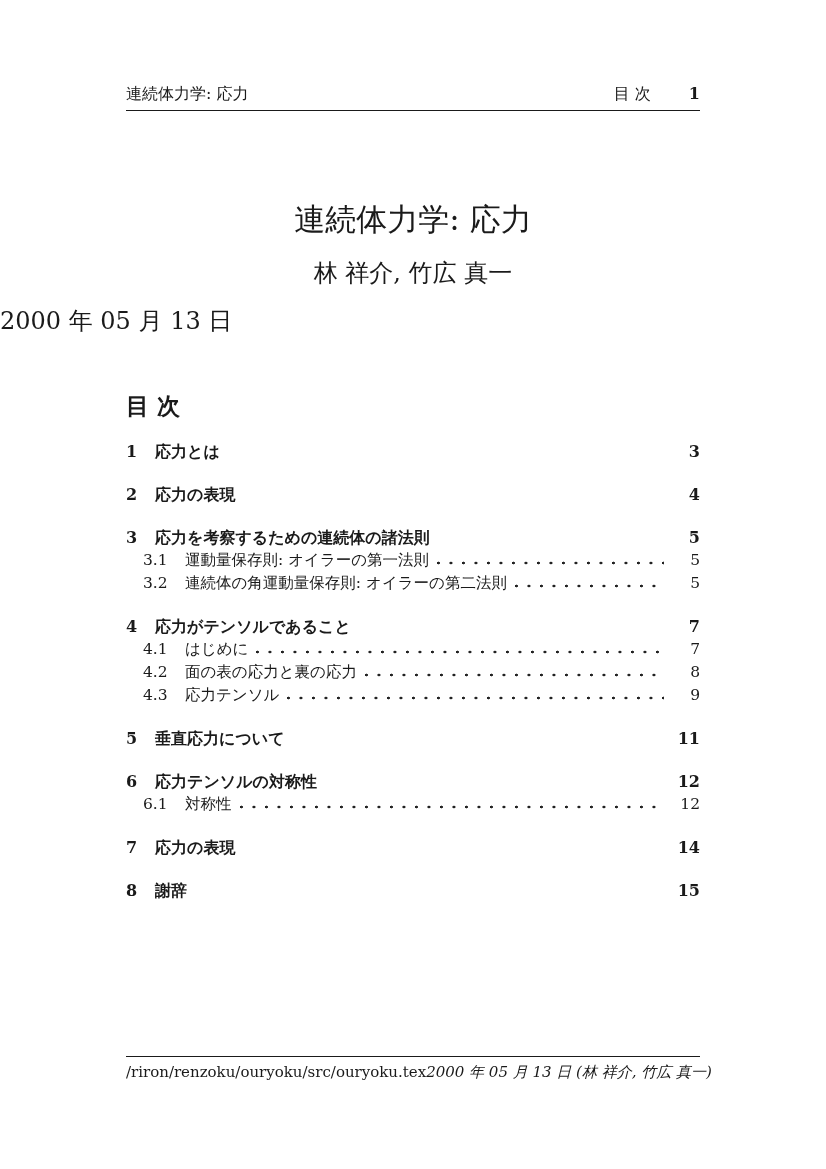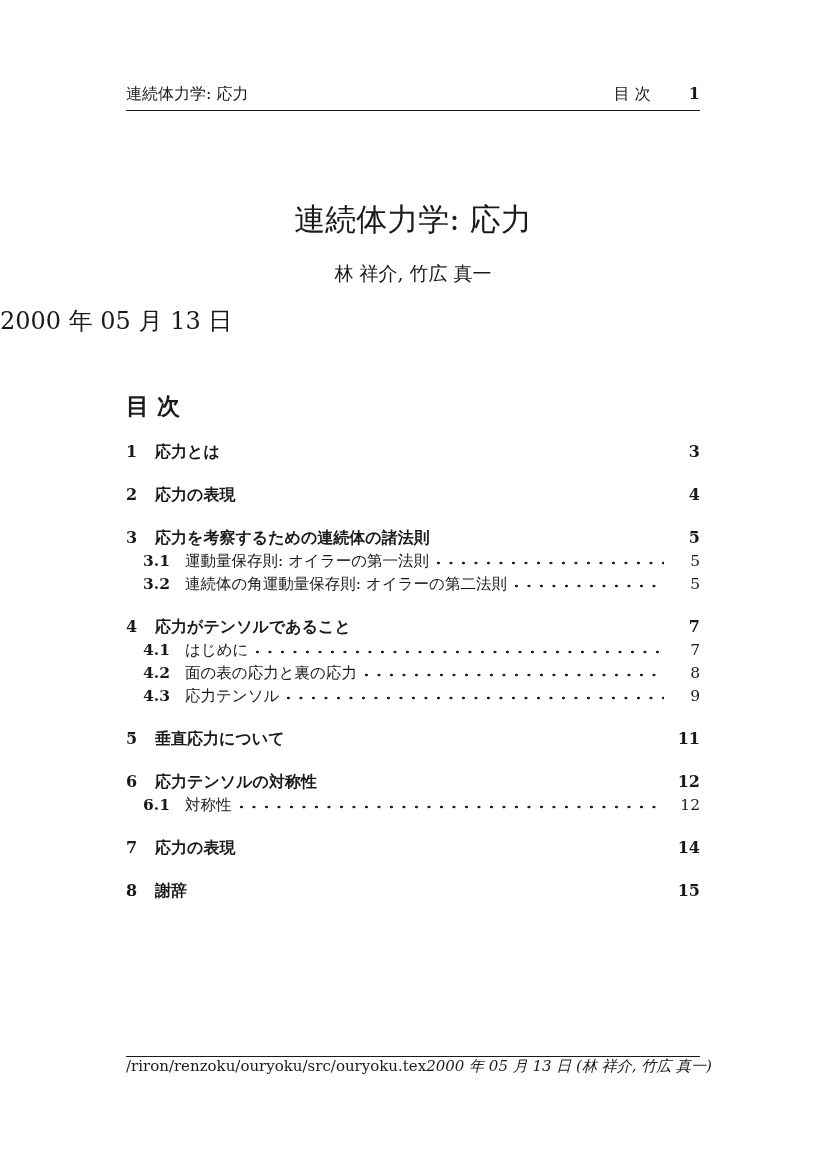--- a/index.html
+++ b/index.html
@@ -49,21 +49,21 @@
     font-size: 31px;
     line-height: 42px;
     font-weight: 500;
   }
   .doc-authors {
     position: absolute;
     top: 259px;
     left: 0;
     width: 100%;
     text-align: center;
-    font-size: 19px;
+    font-size: 24px;
     line-height: 28px;
   }
   .doc-date {
     position: absolute;
     top: 304px;
     left: 0;
     width: 100%;
     font-size: 24px;
     line-height: 34px;
   }
@@ -98,21 +98,21 @@
     margin-top: 0;
     font-weight: normal;
     font-size: 15.5px;
     padding-left: 17px;
   }
   .toc-entry .num {
     flex: 0 0 auto;
     white-space: nowrap;
   }
   .toc-entry.level1 .num { width: 29px; }
-  .toc-entry.level2 .num { width: 42px; font-weight: bold; }
+  .toc-entry.level2 .num { width: 42px; }
   .toc-entry .ttl { white-space: nowrap; }
   .toc-entry .leader {
     flex: 1 1 auto;
     align-self: stretch;
     margin: 0 10px 0 8px;
   }
   .toc-entry.level2 .leader {
     background-image: radial-gradient(circle at 1.5px 14px, #222 1.3px, rgba(0,0,0,0) 1.6px);
     background-size: 12.5px 23px;
     background-repeat: repeat-x;
@@ -123,20 +123,21 @@
     text-align: right;
   }
 
   
   .doc-footer {
     position: absolute;
     top: 1056px;
     left: 126px;
     width: 574px;
     border-top: 1.5px solid #1a1a1a;
+    padding-top: 6px;
     display: flex;
     justify-content: space-between;
     align-items: baseline;
     font-size: 15px;
     line-height: 19px;
   }
   .doc-footer .f-left { white-space: nowrap; }
   .doc-footer .f-right { white-space: nowrap; font-style: italic; }
 </style>
 </head>

